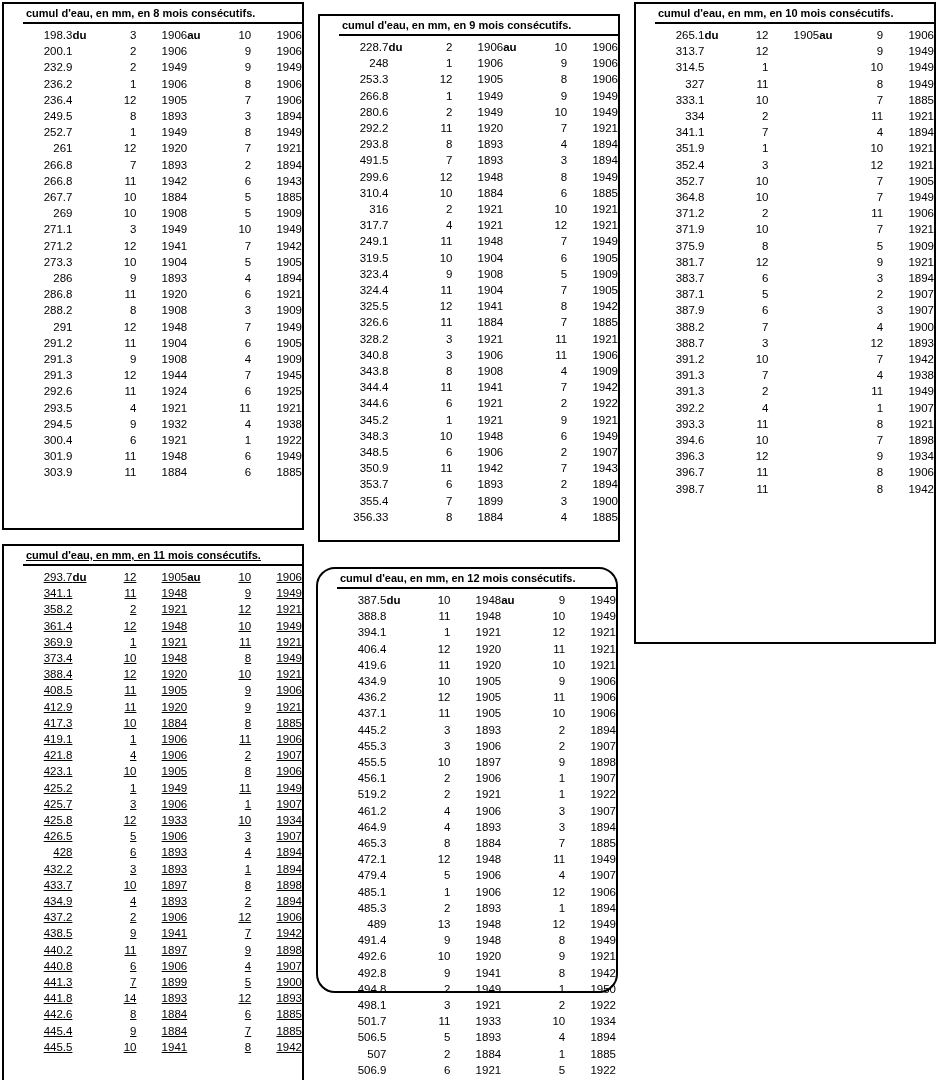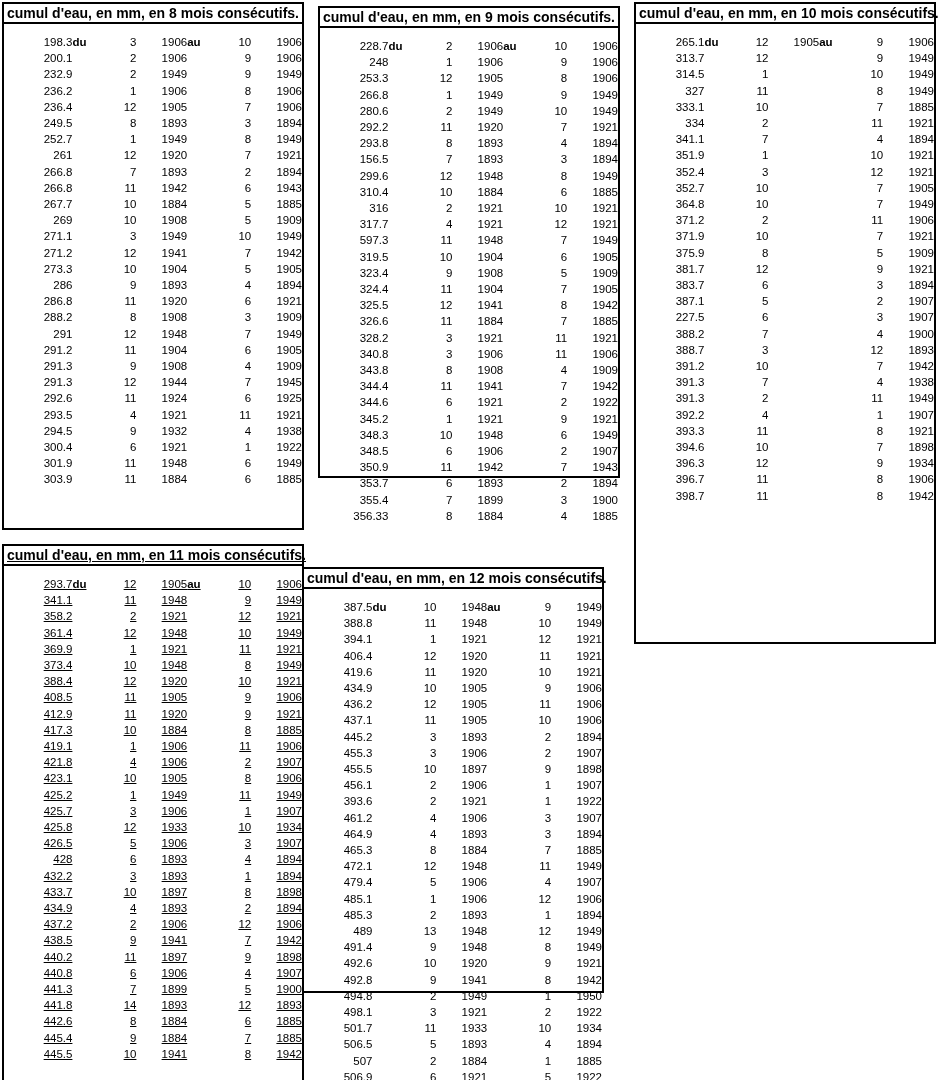--- a/index.html
+++ b/index.html
@@ -20,31 +20,32 @@
     width: 949px;
     height: 1080px;
   }
   .table-block {
     position: absolute;
     border: 2px solid #000000;
     background: #ffffff;
     box-sizing: border-box;
   }
   .table-title {
-    font-size: 14px;
+    font-size: 11px;
     font-weight: bold;
     color: #000000;
     padding: 2px 0 2px 3px;
     border-bottom: 2px solid #000000;
     white-space: nowrap;
     letter-spacing: 0px;
     line-height: 14px;
+    margin-left: 19px;
   }
   .table-body {
-    padding: 10px 0 2px 0;
+    padding: 3px 0 2px 0;
   }
   table.data {
     border-collapse: collapse;
     width: 100%;
     font-size: 11.5px;
     color: #000000;
   }
   table.data td {
     padding: 0;
     line-height: 16.2px;
@@ -54,24 +55,24 @@
   td.c-val { text-align: right; width: 62px; padding-right: 6px; }
   td.c-du  { text-align: left;  width: 30px; font-weight: bold; }
   td.c-d1  { text-align: right; width: 28px; padding-right: 8px; }
   td.c-y1  { text-align: right; width: 46px; padding-right: 4px; }
   td.c-au  { text-align: left;  width: 30px; font-weight: bold; padding-left: 6px;}
   td.c-d2  { text-align: right; width: 28px; padding-right: 8px; }
   td.c-y2  { text-align: right; width: 46px; padding-right: 6px; }
 
   
   #block-8  { left: 2px;   top: 2px;   width: 302px; height: 528px; }
-  #block-9  { left: 318px; top: 6px;   width: 302px; height: 472px; }
+  #block-9  { left: 318px; top: 14px;   width: 302px; height: 528px; }
   #block-10 { left: 634px; top: 2px;   width: 302px; height: 642px; }
   #block-11 { left: 2px;   top: 544px; width: 302px; height: 570px; text-decoration: underline; }
-  #block-12 { left: 302px; top: 567px; width: 302px; height: 426px; }
+  #block-12 { left: 316px; top: 567px; width: 302px; height: 426px; border-radius: 19px; }
 </style>
 </head>
 <body>
 
 <div class="sheet">
 
   <div class="table-block" id="block-8">
     <div class="table-title">cumul d'eau, en mm, en 8  mois  consécutifs.</div>
     <div class="table-body">
       <table class="data">
@@ -395,21 +396,21 @@
             <tr>
               <td class="c-val">293.8</td>
               <td class="c-du"></td>
               <td class="c-d1">8</td>
               <td class="c-y1">1893</td>
               <td class="c-au"></td>
               <td class="c-d2">4</td>
               <td class="c-y2">1894</td>
             </tr>
             <tr>
-              <td class="c-val">156.5</td>
+              <td class="c-val">491.5</td>
               <td class="c-du"></td>
               <td class="c-d1">7</td>
               <td class="c-y1">1893</td>
               <td class="c-au"></td>
               <td class="c-d2">3</td>
               <td class="c-y2">1894</td>
             </tr>
             <tr>
               <td class="c-val">299.6</td>
               <td class="c-du"></td>
@@ -440,21 +441,21 @@
             <tr>
               <td class="c-val">317.7</td>
               <td class="c-du"></td>
               <td class="c-d1">4</td>
               <td class="c-y1">1921</td>
               <td class="c-au"></td>
               <td class="c-d2">12</td>
               <td class="c-y2">1921</td>
             </tr>
             <tr>
-              <td class="c-val">597.3</td>
+              <td class="c-val">249.1</td>
               <td class="c-du"></td>
               <td class="c-d1">11</td>
               <td class="c-y1">1948</td>
               <td class="c-au"></td>
               <td class="c-d2">7</td>
               <td class="c-y2">1949</td>
             </tr>
             <tr>
               <td class="c-val">319.5</td>
               <td class="c-du"></td>
@@ -765,21 +766,21 @@
             <tr>
               <td class="c-val">387.1</td>
               <td class="c-du"></td>
               <td class="c-d1">5</td>
               <td class="c-y1"></td>
               <td class="c-au"></td>
               <td class="c-d2">2</td>
               <td class="c-y2">1907</td>
             </tr>
             <tr>
-              <td class="c-val">227.5</td>
+              <td class="c-val">387.9</td>
               <td class="c-du"></td>
               <td class="c-d1">6</td>
               <td class="c-y1"></td>
               <td class="c-au"></td>
               <td class="c-d2">3</td>
               <td class="c-y2">1907</td>
             </tr>
             <tr>
               <td class="c-val">388.2</td>
               <td class="c-du"></td>
@@ -1271,21 +1272,21 @@
             <tr>
               <td class="c-val">456.1</td>
               <td class="c-du"></td>
               <td class="c-d1">2</td>
               <td class="c-y1">1906</td>
               <td class="c-au"></td>
               <td class="c-d2">1</td>
               <td class="c-y2">1907</td>
             </tr>
             <tr>
-              <td class="c-val">393.6</td>
+              <td class="c-val">519.2</td>
               <td class="c-du"></td>
               <td class="c-d1">2</td>
               <td class="c-y1">1921</td>
               <td class="c-au"></td>
               <td class="c-d2">1</td>
               <td class="c-y2">1922</td>
             </tr>
             <tr>
               <td class="c-val">461.2</td>
               <td class="c-du"></td>

